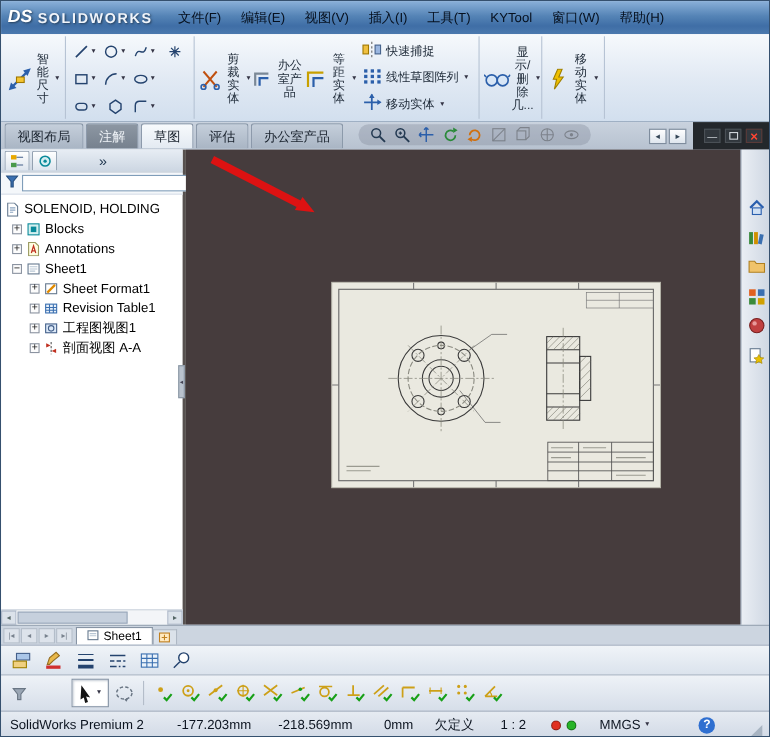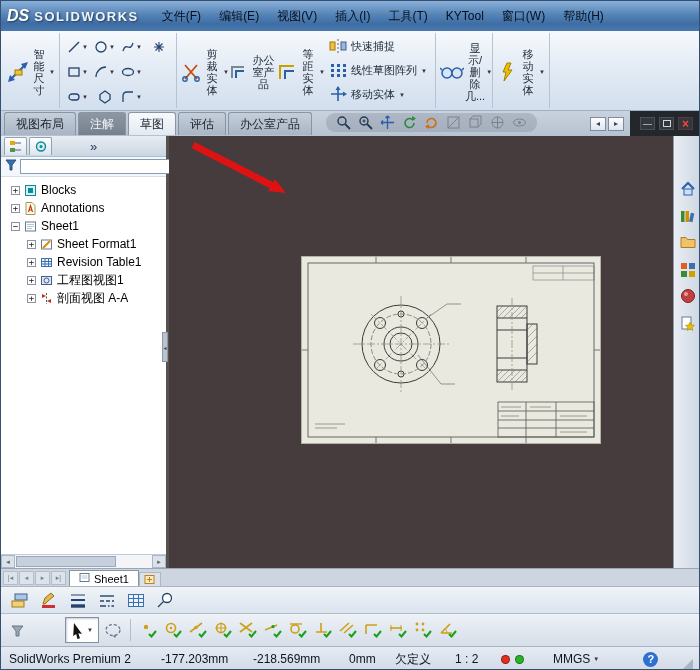--- a/index.html
+++ b/index.html
@@ -85,21 +85,21 @@
 .selbtn{margin-left:34px;width:34px;height:26px;background:#fff;border:1px solid #8392a4;box-shadow:inset 1px 1px 2px #c6cdd6;display:flex;align-items:center;justify-content:center;gap:2px}
 .t3{width:22px;height:25px;display:flex;align-items:center;justify-content:center}
 .vsep{width:1px;height:22px;background:#b4bdc9;margin:0 3px}
 
 
 .statusbar{position:absolute;top:645px;left:0;width:700px;height:25px;background:linear-gradient(#e6ebf2,#d2dae6);border-top:1px solid #a8b2c0;display:flex;align-items:center;padding:0 8px;font-size:12px;color:#0c1420}
 .sb-app{width:152px}
 .sb-x{width:92px}.sb-y{width:96px}.sb-z{width:46px}.sb-def{width:60px}.sb-scale{width:46px}
 .dot{width:9px;height:9px;border-radius:50%;margin-right:5px;border:1px solid rgba(0,0,0,.35)}
 .dot.red{background:#e03020}.dot.green{background:#28b428}
-.sb-units{margin-left:24px;display:flex;align-items:center;gap:3px}
+.sb-units{margin-left:16px;display:flex;align-items:center;gap:3px}
 .sb-help{margin-left:44px;width:15px;height:15px;border-radius:50%;background:#2f6fd0;color:#fff;font-size:11px;font-weight:bold;display:flex;align-items:center;justify-content:center}
 .grip{margin-left:auto;width:0;height:0;border-left:12px solid transparent;border-bottom:12px solid #a8b4c2;align-self:flex-end}
 </style>
 </head>
 <body>
 
 <div class="app">
 
   <div class="titlebar">
     <div class="brand">
@@ -391,20 +391,29 @@
           </span>
         <span class="chev">»</span>
       </div>
       <div class="frow">
         <span><svg width="12" height="12">
               <polygon points="1,1 11,1 7,6 7,11 5,11 5,6" fill="#3a6fb0" stroke="#28507f"></polygon>
             </svg></span>
         <input class="finput" type="text" value="" style="">
       </div>
       <div class="tree">
+        <div class="trow">
+          <span class="ticon">
+              <svg width="13" height="13">
+                <path d="M2 .5h6l3 3v9H2z" fill="#fff" stroke="#667a90"></path>
+                <path d="M4 5h5M4 7h5M4 9h3" stroke="#8aa4c0"></path>
+              </svg>
+            </span>
+          <span>SOLENOID, HOLDING</span>
+        </div>
         <div class="trow l1">
           <span class="exp">+</span>
           <span class="ticon">
               <svg width="13" height="13">
                 <rect x="1.5" y="1.5" width="10" height="10" fill="#d5f0f0" stroke="#0a8a9a"></rect>
                 <rect x="4" y="4" width="5" height="5" fill="#0a8a9a"></rect>
               </svg>
             </span>
           <span>Blocks</span>
         </div>

